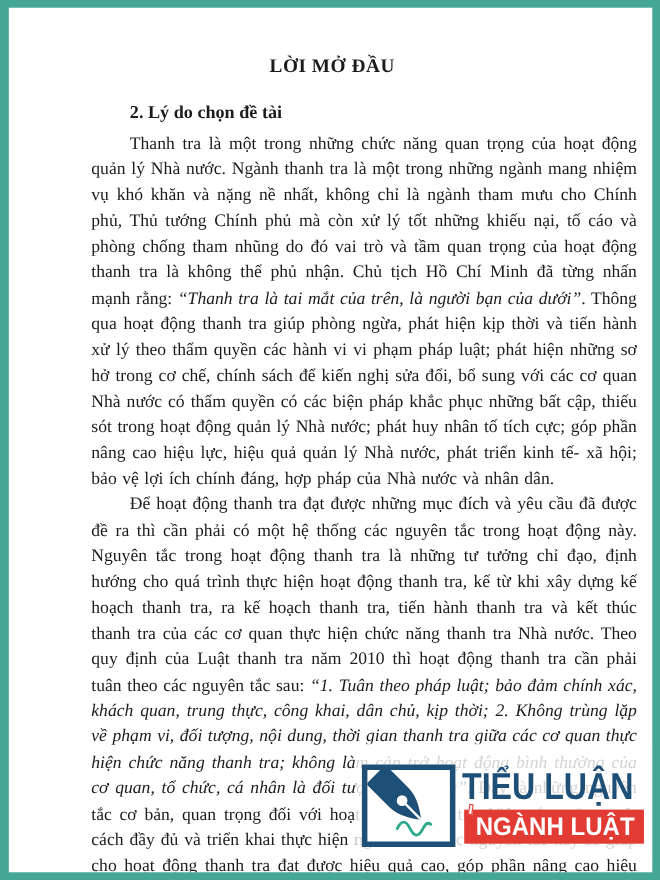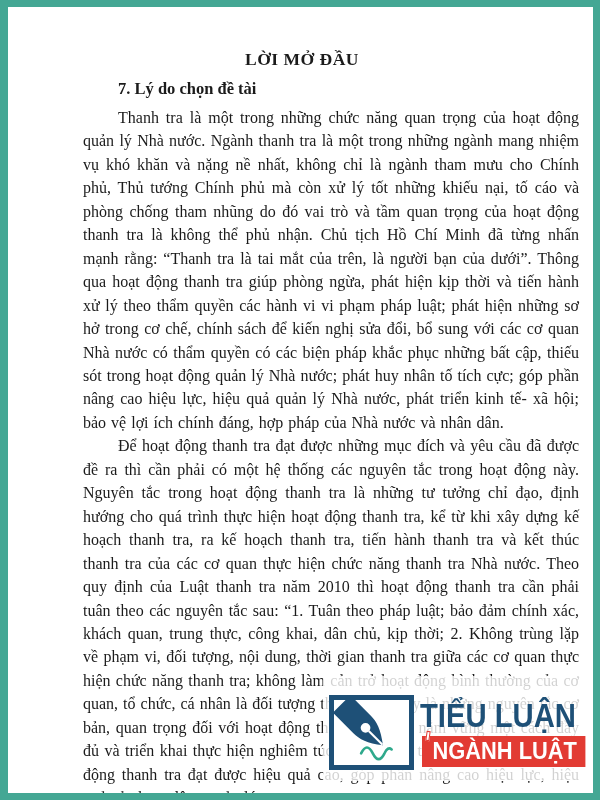--- a/index.html
+++ b/index.html
@@ -27,36 +27,36 @@
     width: 496px;
     color: #1b1b1b;
   }
 
   .doc-title {
     font-weight: bold;
     font-size: 17.5px;
     text-align: center;
     margin-right: 58px;           
     letter-spacing: 0.5px;
-    margin-bottom: 9px;
+    margin-bottom: 22px;
   }
   .doc-heading {
     font-weight: bold;
     font-size: 16.5px;
     padding-left: 35px;
     margin-bottom: 7px;
   }
   .para {
     font-size: 16px;
     line-height: 23.45px;
     text-align: justify;
     text-indent: 35px;
     word-spacing: 1px;
   }
-  .para .italic { }
+  .para .italic { font-style: italic; }
 
   
   .watermark {
     position: absolute;
     right: 0; bottom: 12px;
     width: 270px; height: 105px;
     background: rgba(255,255,255,0.8);
   }
   .logo-square {
     position: absolute;
@@ -104,21 +104,21 @@
 </style>
 </head>
 <body>
 
 <div class="frame">
   <div class="page">
 
     <div class="content">
       <div class="doc-title">LỜI MỞ ĐẦU</div>
 
-      <div class="doc-heading">7. Lý do chọn đề tài</div>
+      <div class="doc-heading">2. Lý do chọn đề tài</div>
 
       <div>
           <p class="para"><span>Thanh tra là một trong những chức năng quan trọng của hoạt động quản lý Nhà nước. Ngành thanh tra là một trong những ngành mang nhiệm vụ khó khăn và nặng nề nhất, không chỉ là ngành tham mưu cho Chính phủ, Thủ tướng Chính phủ mà còn xử lý tốt những khiếu nại, tố cáo và phòng chống tham nhũng do đó vai trò và tầm quan trọng của hoạt động thanh tra là không thể phủ nhận. Chủ tịch Hồ Chí Minh đã từng nhấn mạnh rằng: </span><span class="italic">“Thanh tra là tai mắt của trên, là người bạn của dưới”</span><span>. Thông qua hoạt động thanh tra giúp phòng ngừa, phát hiện kịp thời và tiến hành xử lý theo thẩm quyền các hành vi vi phạm pháp luật; phát hiện những sơ hở trong cơ chế, chính sách để kiến nghị sửa đổi, bổ sung với các cơ quan Nhà nước có thẩm quyền có các biện pháp khắc phục những bất cập, thiếu sót trong hoạt động quản lý Nhà nước; phát huy nhân tố tích cực; góp phần nâng cao hiệu lực, hiệu quả quản lý Nhà nước, phát triển kinh tế- xã hội; bảo vệ lợi ích chính đáng, hợp pháp của Nhà nước và nhân dân.</span></p>
           <p class="para"><span>Để hoạt động thanh tra đạt được những mục đích và yêu cầu đã được đề ra thì cần phải có một hệ thống các nguyên tắc trong hoạt động này. Nguyên tắc trong hoạt động thanh tra là những tư tưởng chỉ đạo, định hướng cho quá trình thực hiện hoạt động thanh tra, kể từ khi xây dựng kế hoạch thanh tra, ra kế hoạch thanh tra, tiến hành thanh tra và kết thúc thanh tra của các cơ quan thực hiện chức năng thanh tra Nhà nước. Theo quy định của Luật thanh tra năm 2010 thì hoạt động thanh tra cần phải tuân theo các nguyên tắc sau: </span><span class="italic">“1. Tuân theo pháp luật; bảo đảm chính xác, khách quan, trung thực, công khai, dân chủ, kịp thời; 2. Không trùng lặp về phạm vi, đối tượng, nội dung, thời gian thanh tra giữa các cơ quan thực hiện chức năng thanh tra; không làm cản trở hoạt động bình thường của cơ quan, tổ chức, cá nhân là đối tượng thanh tra”</span><span>. Đây là những nguyên tắc cơ bản, quan trọng đối với hoạt động thanh tra. Việc nắm vững một cách đầy đủ và triển khai thực hiện nghiêm túc các nguyên tắc này sẽ giúp cho hoạt động thanh tra đạt được hiệu quả cao, góp phần nâng cao hiệu lực, hiệu quả của hoạt động quản lý</span></p>
         </div>
     </div>
 
     <div class="watermark">
       <div class="logo-square">
         <svg viewBox="0 0 100 100" aria-hidden="true">

